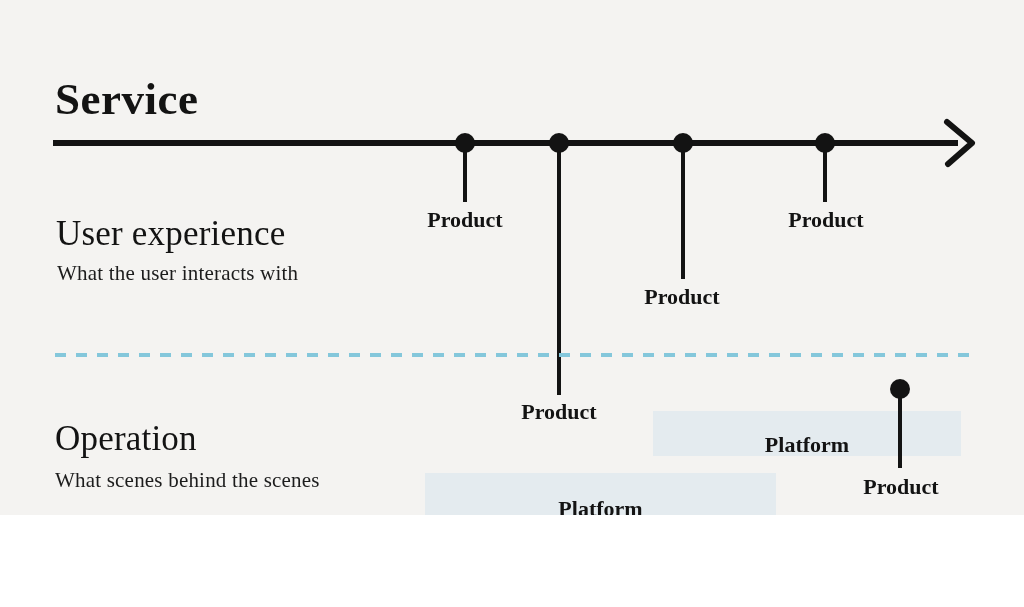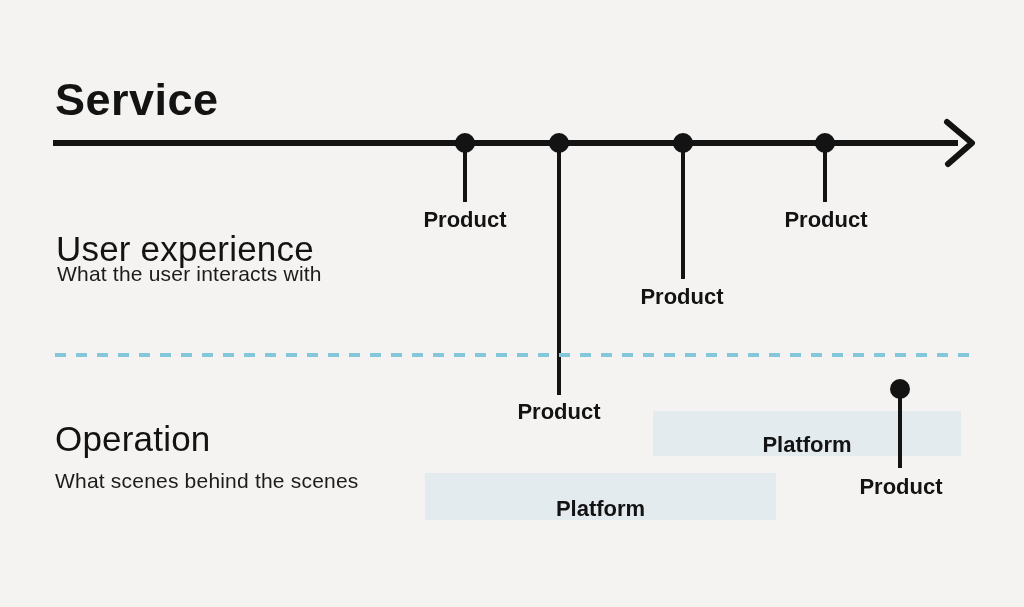--- a/index.html
+++ b/index.html
@@ -4,23 +4,23 @@
 <style>
   :root{
     --background:#f4f3f1;
     --ink:#131313;
     --dashed-divider:#84c7db;
     --platform-fill:#e4ebef;
   }
   html,body{margin:0;padding:0;background:#fff;}
   .canvas{
     position:relative;
-    width:1024px;height:607px;
+    width:1024px;height:515px;
     background:var(--background);
-    font-family:Liberation Sans, sans-serif;
+    font-family:Liberation Serif, serif;
     color:var(--ink);
     overflow:hidden;
   }
   .abs{position:absolute;}
   .h1{
     font-weight:700;font-size:45px;line-height:1.05;letter-spacing:.5px;
     white-space:nowrap;
   }
   .h2{
     font-weight:400;font-size:35px;line-height:1.05;letter-spacing:.2px;
@@ -83,21 +83,21 @@
   <div class="abs node-label" style="left:559px;top:400px;">Product</div>
 
   <div class="abs stem" style="left:681px;top:143px;height:136px;"></div>
   <div class="abs dot" style="left:673px;top:133px;"></div>
   <div class="abs node-label" style="left:682px;top:285px;">Product</div>
 
   <div class="abs stem" style="left:823px;top:143px;height:59px;"></div>
   <div class="abs dot" style="left:815px;top:133px;"></div>
   <div class="abs node-label" style="left:826px;top:208px;">Product</div>
 
-  <div class="abs h2" style="left:56px;top:216px;margin-top:15px;">User experience</div>
+  <div class="abs h2" style="left:56px;top:216px;">User experience</div>
   <div class="abs desc" style="left:57px;top:262px;text-align:center;">What the user interacts with</div>
 
   <div class="abs divider" style="left:55px;top:353px;width:915px;"></div>
 
   <div class="abs h2" style="left:55px;top:421px;text-align:center;">Operation</div>
   <div class="abs desc" style="left:55px;top:469px;">What scenes behind the scenes</div>
 
   <div class="abs platform" style="left:653px;top:411px;width:308px;height:45px;">
     <span class="platform-label">Platform</span>
   </div>

